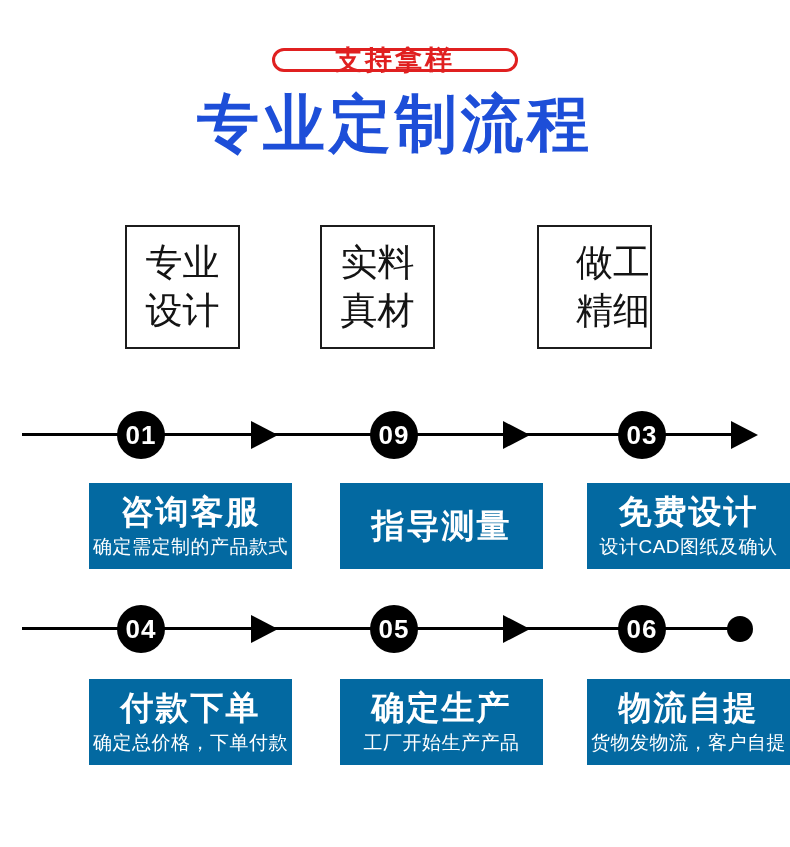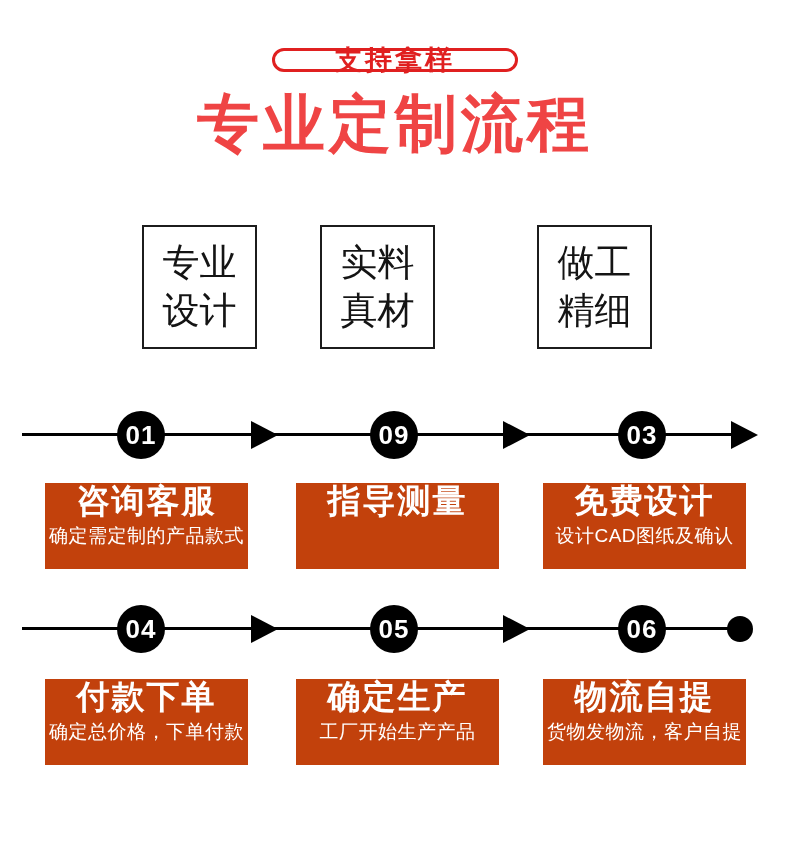--- a/index.html
+++ b/index.html
@@ -21,36 +21,36 @@
     background: #fff;
   }
   .badge-label {
     color: #e02020; font-size: 27px; font-weight: 700; letter-spacing: 3px;
     line-height: 1;
   }
 
   
   .main-title {
     position: absolute; left: 0; top: 88px; width: 790px; margin: 0;
-    text-align: center; color: #ef4444;
+    text-align: center; color: #1d4ed8;
     font-size: 62px; font-weight: 900; letter-spacing: 4px;
     line-height: 1.15;
   }
 
   
   .feature {
     position: absolute; top: 225px; width: 115px; height: 124px;
     box-sizing: border-box; border: 2px solid #1c1c1c; background: #fff;
     display: flex; flex-direction: column; align-items: center; justify-content: center;
     color: #141414; font-size: 37px; font-weight: 400; line-height: 1.3;
     text-align: center;
   }
-  .feature-1 { left: 142px; }
+  .feature-1 { left: 125px; }
   .feature-2 { left: 320px; }
-  .feature-3 { left: 537px; }
+  .feature-3 { left: 537px; align-items: flex-end; }
 
   
   .flow-line {
     position: absolute; left: 22px; height: 3px; background: #000;
   }
   .flow-line-1 { top: 433px; width: 713px; }
   .flow-line-2 { top: 627px; width: 710px; }
 
   .step-circle {
     position: absolute; width: 48px; height: 48px; border-radius: 50%;
@@ -77,23 +77,24 @@
   .arrow-end { left: 731px; }
 
   .end-dot {
     position: absolute; left: 727px; top: 616px;
     width: 26px; height: 26px; border-radius: 50%; background: #000;
   }
 
   
   .card {
     position: absolute; width: 203px; height: 86px;
-    background: #c2410c; color: #fff;
-    display: flex; flex-direction: column; align-items: center; 
+    background: #0369a1; color: #fff;
+    display: flex; flex-direction: column; align-items: center; justify-content: center;
     text-align: center;
+    margin-left: 44px;
   }
   .row1 .card { top: 483px; }
   .row2 .card { top: 679px; }
   .card-a { left: 45px; }
   .card-b { left: 296px; }
   .card-c { left: 543px; }
 
   .card-title {
     font-size: 33px; font-weight: 700; line-height: 1.1; letter-spacing: 2px;
   }

